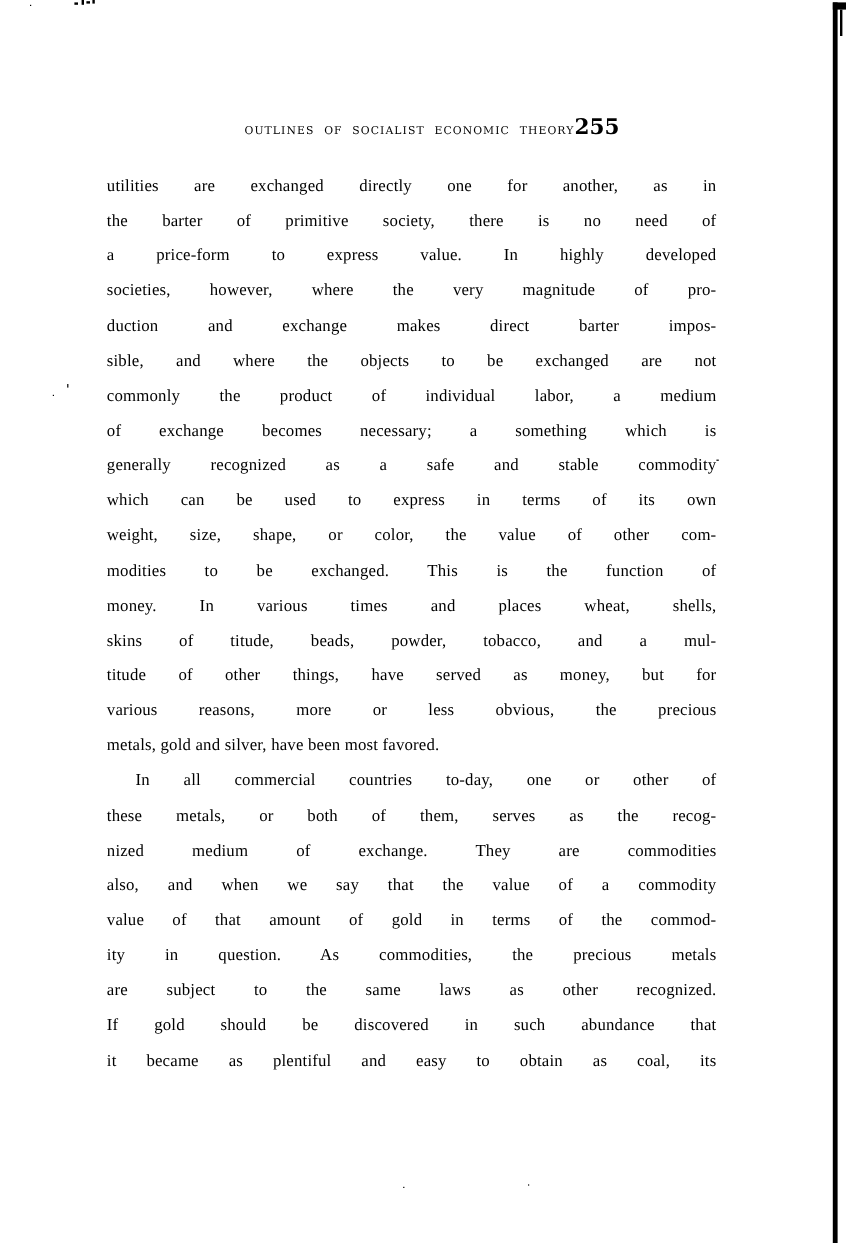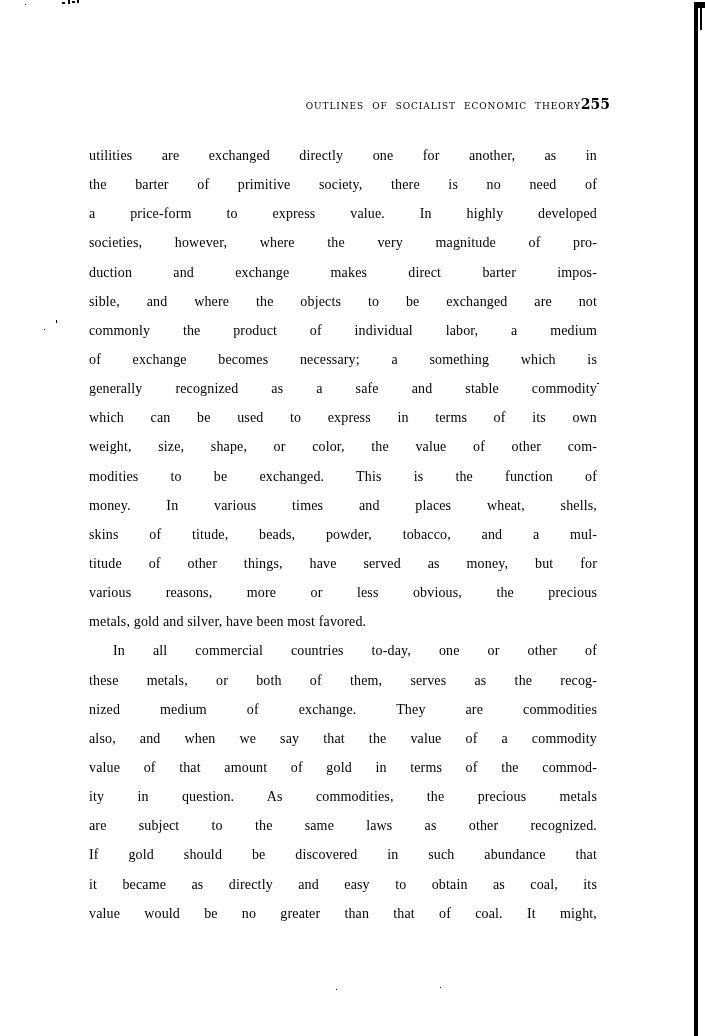--- a/index.html
+++ b/index.html
@@ -17,40 +17,40 @@
     }
     .page {
       position: absolute;
       left: 0; top: 0;
       width: 705px;
       height: 1036px;
       background: #ffffff;
     }
     .running-head {
       position: absolute;
-      left: 130px;
+      left: 120px;
       top: 96px;
       width: 480px;
       height: 24px;
       display: flex;
       align-items: baseline;
-      justify-content: flex-end;
+      justify-content: center;
     }
     .running-title {
       font-family: "DejaVu Serif", serif;
       font-size: 13.2px;
       letter-spacing: 0.9px;
       font-variant: small-caps;
       text-transform: lowercase;
       font-weight: normal;
       word-spacing: 3px;
     }
     .page-number {
       font-family: "DejaVu Serif", serif;
-      font-size: 14px;
+      font-size: 18px;
       font-weight: bold;
     }
     .body-text {
       position: absolute;
       left: 89px;
       top: 141px;
       width: 508px;
     }
     .line {
       display: block;
@@ -137,22 +137,21 @@
     <span class="line">various reasons, more or less obvious, the precious</span>
     <span class="line last">metals, gold and silver, have been most favored.</span>
     <span class="line indent">In all commercial countries to-day, one or other of</span>
     <span class="line">these metals, or both of them, serves as the recog-</span>
     <span class="line">nized medium of exchange.  They are commodities</span>
     <span class="line">also, and when we say that the value of a commodity</span>
     <span class="line">value of that amount of gold in terms of the commod-</span>
     <span class="line">ity in question.  As commodities, the precious metals</span>
     <span class="line">are subject to the same laws as other recognized.</span>
     <span class="line">If gold should be discovered in such abundance that</span>
-    <span class="line">it became as directly and easy to obtain as coal, its</span>
-    <span class="line">value would be no greater than that of coal.  It might,</span>
+    <span class="line">it became as plentiful and easy to obtain as coal, its</span>
   </div>
 
   <div class="speck" style="left:336px;top:989px;width:1px;height:1px;"></div>
   <div class="speck" style="left:440px;top:987px;width:1px;height:1px;"></div>
 
   <div class="gutter-rule-top"></div>
   <div class="gutter-rule-thin"></div>
   <div class="gutter-rule"></div>
 </div>
 

